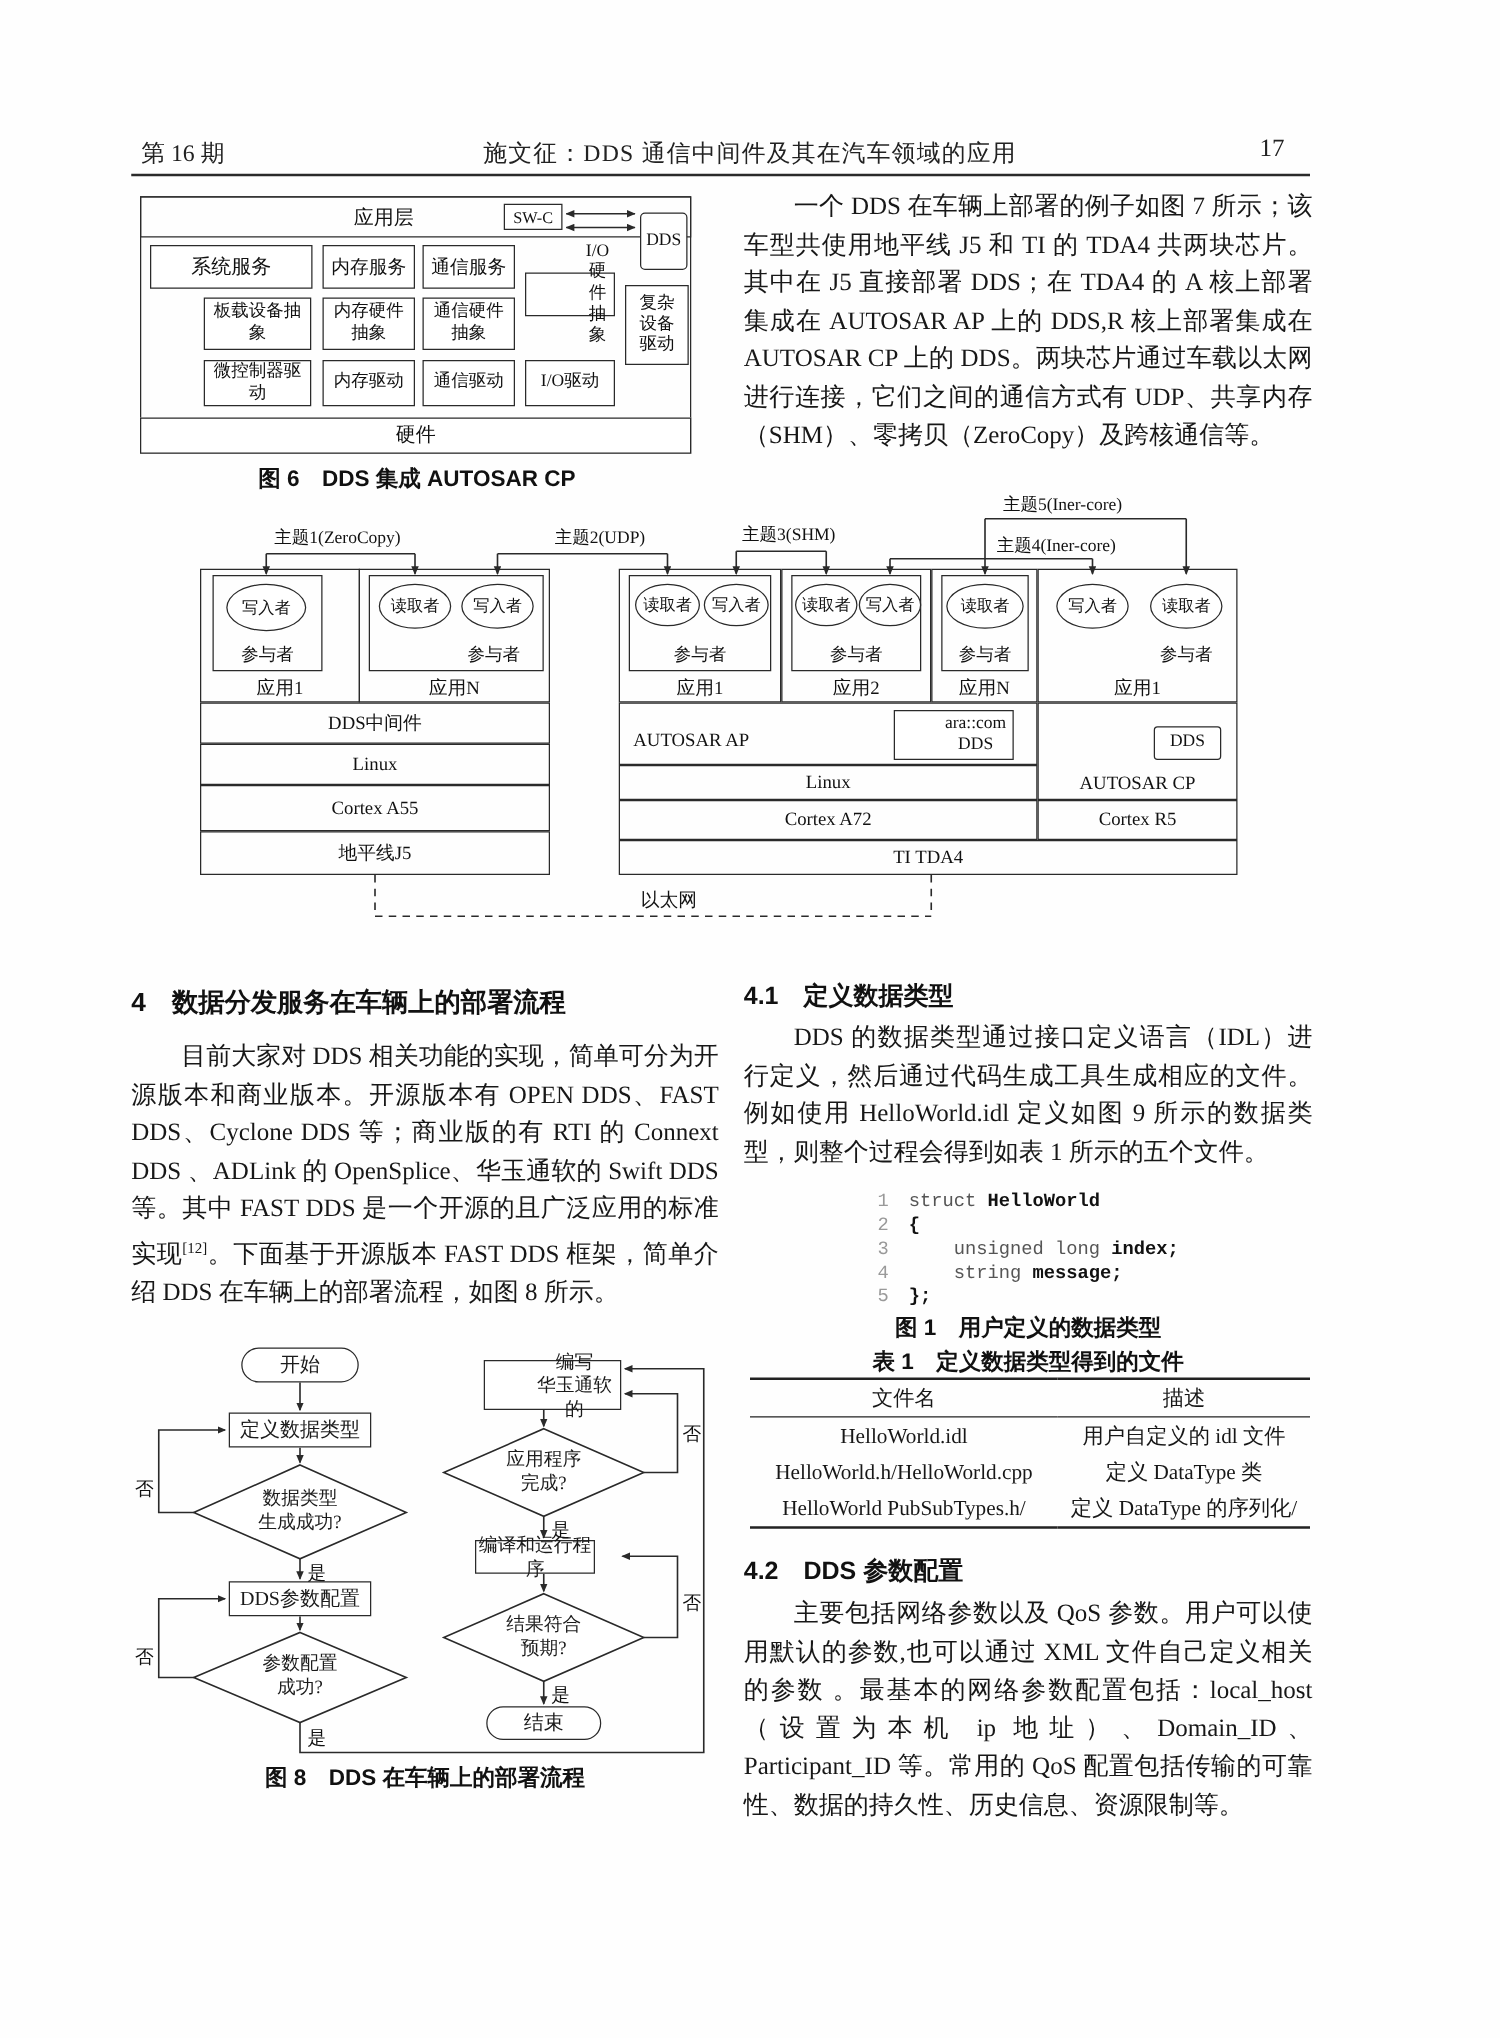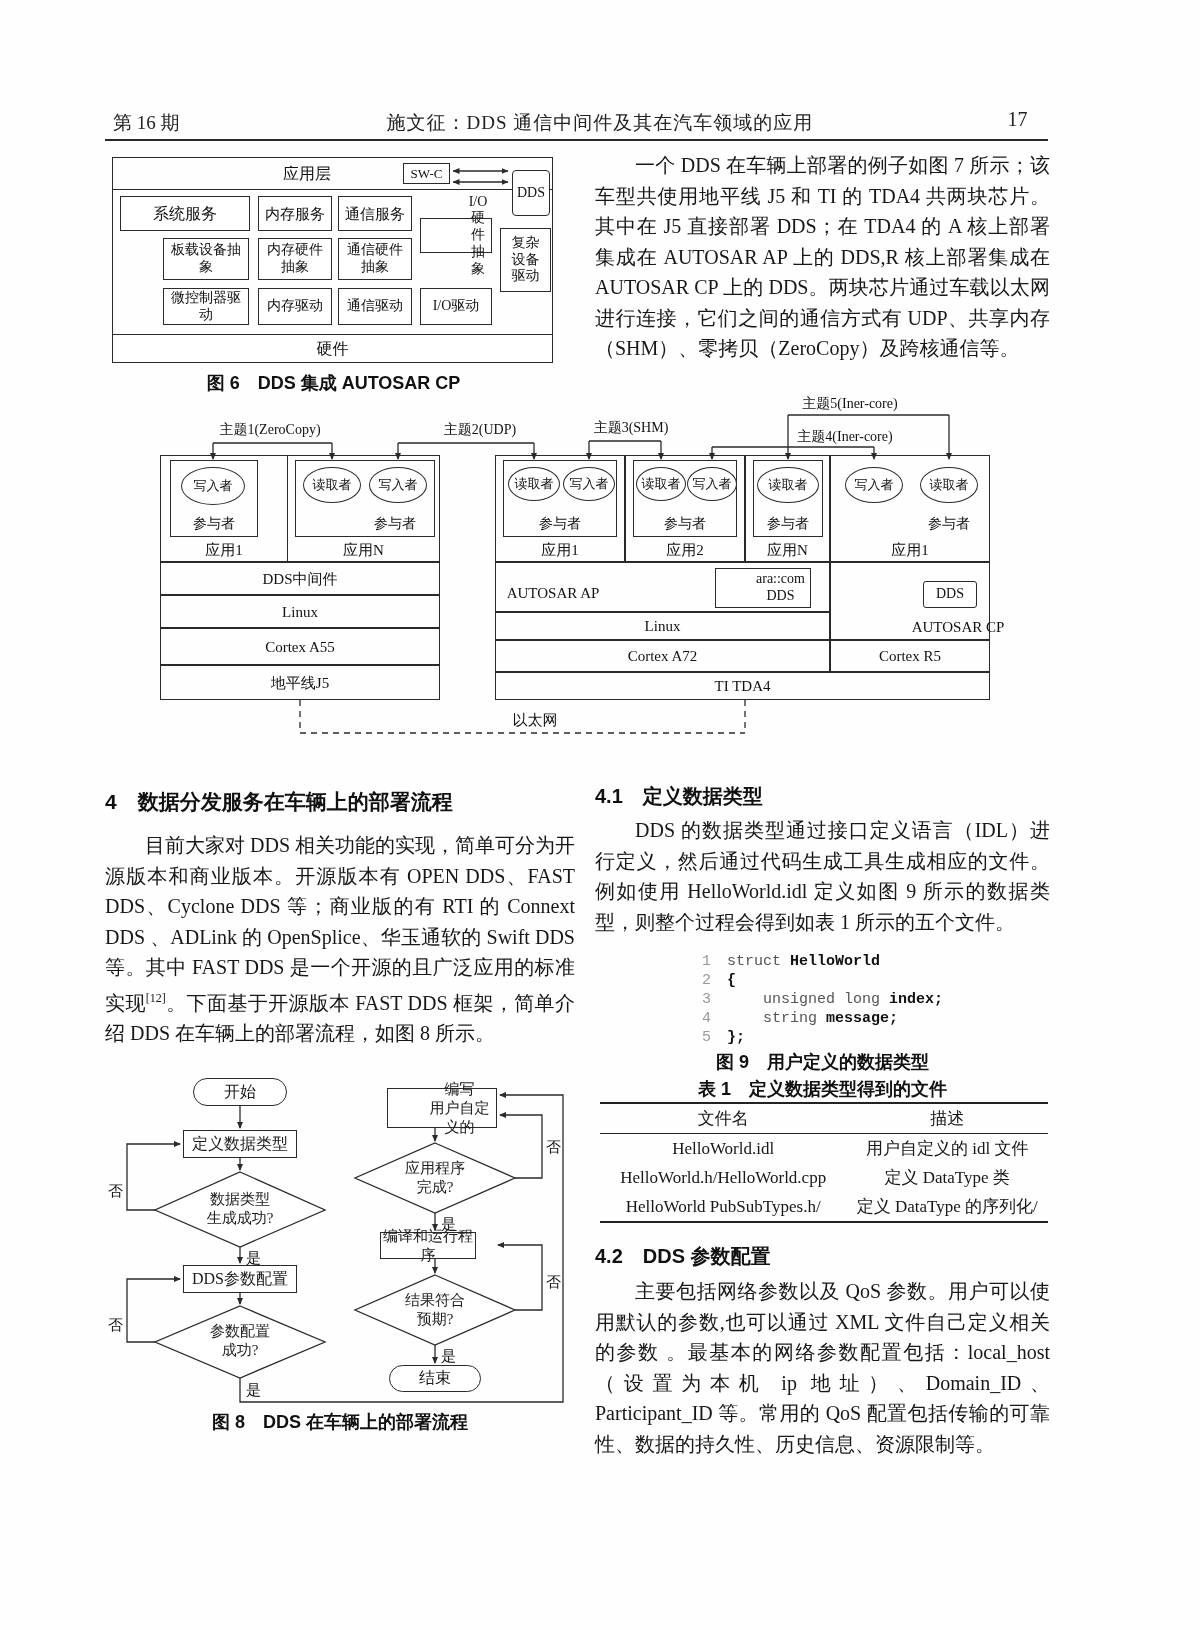--- a/index.html
+++ b/index.html
@@ -158,21 +158,21 @@
 
     <div class="box nobg" style="left:390px; top:167px; width:335px; height:50px;"></div>
     <div class="lbl" style="left:398px; top:190px; width:100px;">AUTOSAR AP</div>
     <div class="box pre" style="left:610px; top:173px; width:96px; height:40px; font-size:14px;">ara::com
 DDS</div>
     <div class="box nobg" style="left:390px; top:217px; width:335px; height:28px;">Linux</div>
     <div class="box nobg" style="left:390px; top:245px; width:335px; height:32px;">Cortex A72</div>
 
     <div class="box nobg" style="left:725px; top:167px; width:160px; height:78px;"></div>
     <div class="box" style="left:818px; top:186px; width:54px; height:27px; font-size:14px; border-radius:3px;">DDS</div>
-    <div class="lbl" style="left:725px; top:224px; width:160px;margin-left:48px;">AUTOSAR CP</div>
+    <div class="lbl" style="left:725px; top:224px; width:160px;">AUTOSAR CP</div>
     <div class="box nobg" style="left:725px; top:245px; width:160px; height:32px;">Cortex R5</div>
 
     <div class="box nobg" style="left:390px; top:277px; width:495px; height:28px;">TI TDA4</div>
 
     <div class="lbl" style="left:385px; top:316px; width:90px;">以太网</div>
 
     <svg class="ov" width="945" height="378" viewBox="0 0 945 378">
       <defs>
         <marker id="a7" markerWidth="8" markerHeight="8" refX="6" refY="3" orient="auto" markerUnits="userSpaceOnUse">
             <path d="M0,0 L7,3 L0,6 z" fill="#2a2a2a"></path>
@@ -238,21 +238,21 @@
 
     <div class="fc-rect fc-round" style="left:88px; top:8px; width:94px; height:28px;">开始</div>
     <div class="fc-rect" style="left:78px; top:60px; width:114px; height:28px;">定义数据类型</div>
     <div class="fc-dtext" style="left:60px; top:108px; width:150px; height:62px;">数据类型
 生成成功?</div>
     <div class="fc-rect" style="left:78px; top:195px; width:114px; height:28px;">DDS参数配置</div>
     <div class="fc-dtext" style="left:60px; top:240px; width:150px; height:62px;">参数配置
 成功?</div>
 
     <div class="fc-rect pre" style="left:282px; top:18px; width:110px; height:40px; font-size:15px;">编写
-用户自定义的</div>
+华玉通软的</div>
     <div class="fc-dtext" style="left:255px; top:78px; width:150px; height:60px;">应用程序
 完成?</div>
     <div class="fc-rect" style="left:275px; top:162px; width:96px; height:27px; font-size:15px;">编译和运行程序</div>
     <div class="fc-dtext" style="left:255px; top:210px; width:150px; height:60px;">结果符合
 预期?</div>
     <div class="fc-rect fc-round" style="left:284px; top:295px; width:92px; height:27px;">结束</div>
 
     <div class="yn" style="left:141px; top:179px;">是</div>
     <div class="yn" style="left:141px; top:311px;">是</div>
     <div class="yn" style="left:336px; top:145px;">是</div>
@@ -269,21 +269,21 @@
     <span>DDS 的数据类型通过接口定义语言（IDL）进行定义，然后通过代码生成工具生成相应的文件。例如使用 HelloWorld.idl 定义如图 9 所示的数据类型，则整个过程会得到如表 1 所示的五个文件。</span>
   </div>
 
   <div class="code" style="left:685px; top:952px;">
     <div class="cl"><span class="ln">1</span><span class="kw">struct </span><span class="idn">HelloWorld</span></div>
     <div class="cl"><span class="ln">2</span><span class="kw"></span><span class="idn">{</span></div>
     <div class="cl"><span class="ln">3</span><span class="kw">    unsigned long </span><span class="idn">index;</span></div>
     <div class="cl"><span class="ln">4</span><span class="kw">    string </span><span class="idn">message;</span></div>
     <div class="cl"><span class="ln">5</span><span class="kw"></span><span class="idn">};</span></div>
   </div>
-  <div class="cap" style="left:595px; top:1050px; width:455px;">图 9　用户定义的数据类型</div>
+  <div class="cap" style="left:595px; top:1050px; width:455px;">图 1　用户定义的数据类型</div>
 
   <div class="cap" style="left:595px; top:1077px; width:455px;">表 1　定义数据类型得到的文件</div>
   <table class="t1">
     <thead>
       <tr>
         <th style="width:55%;">文件名</th>
         <th>描述</th>
       </tr>
     </thead>
     <tbody>

